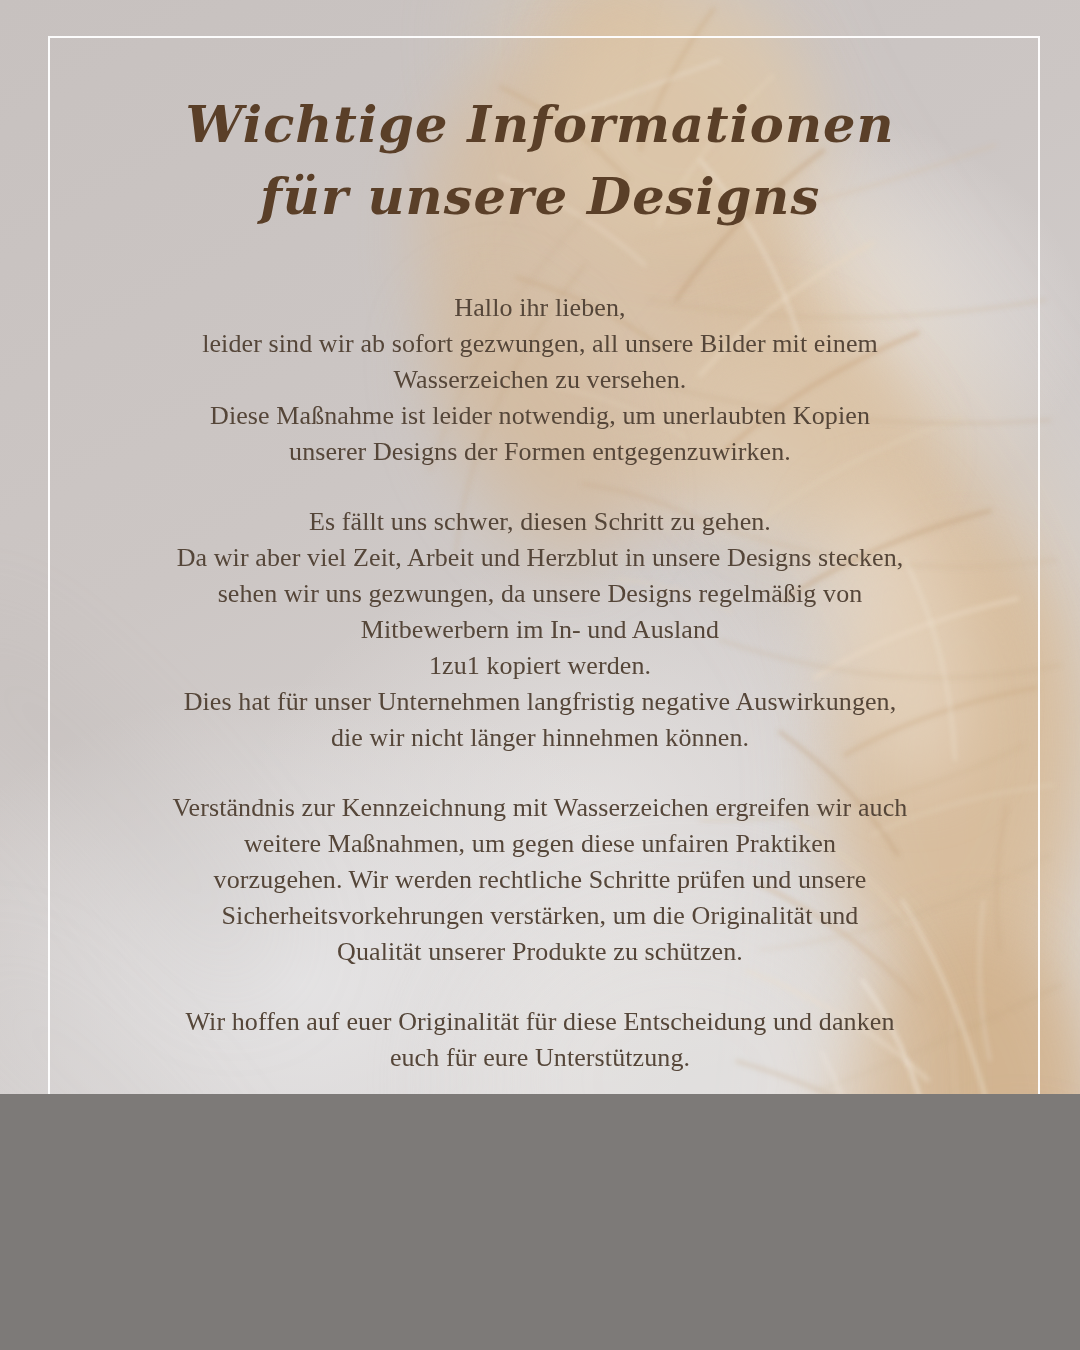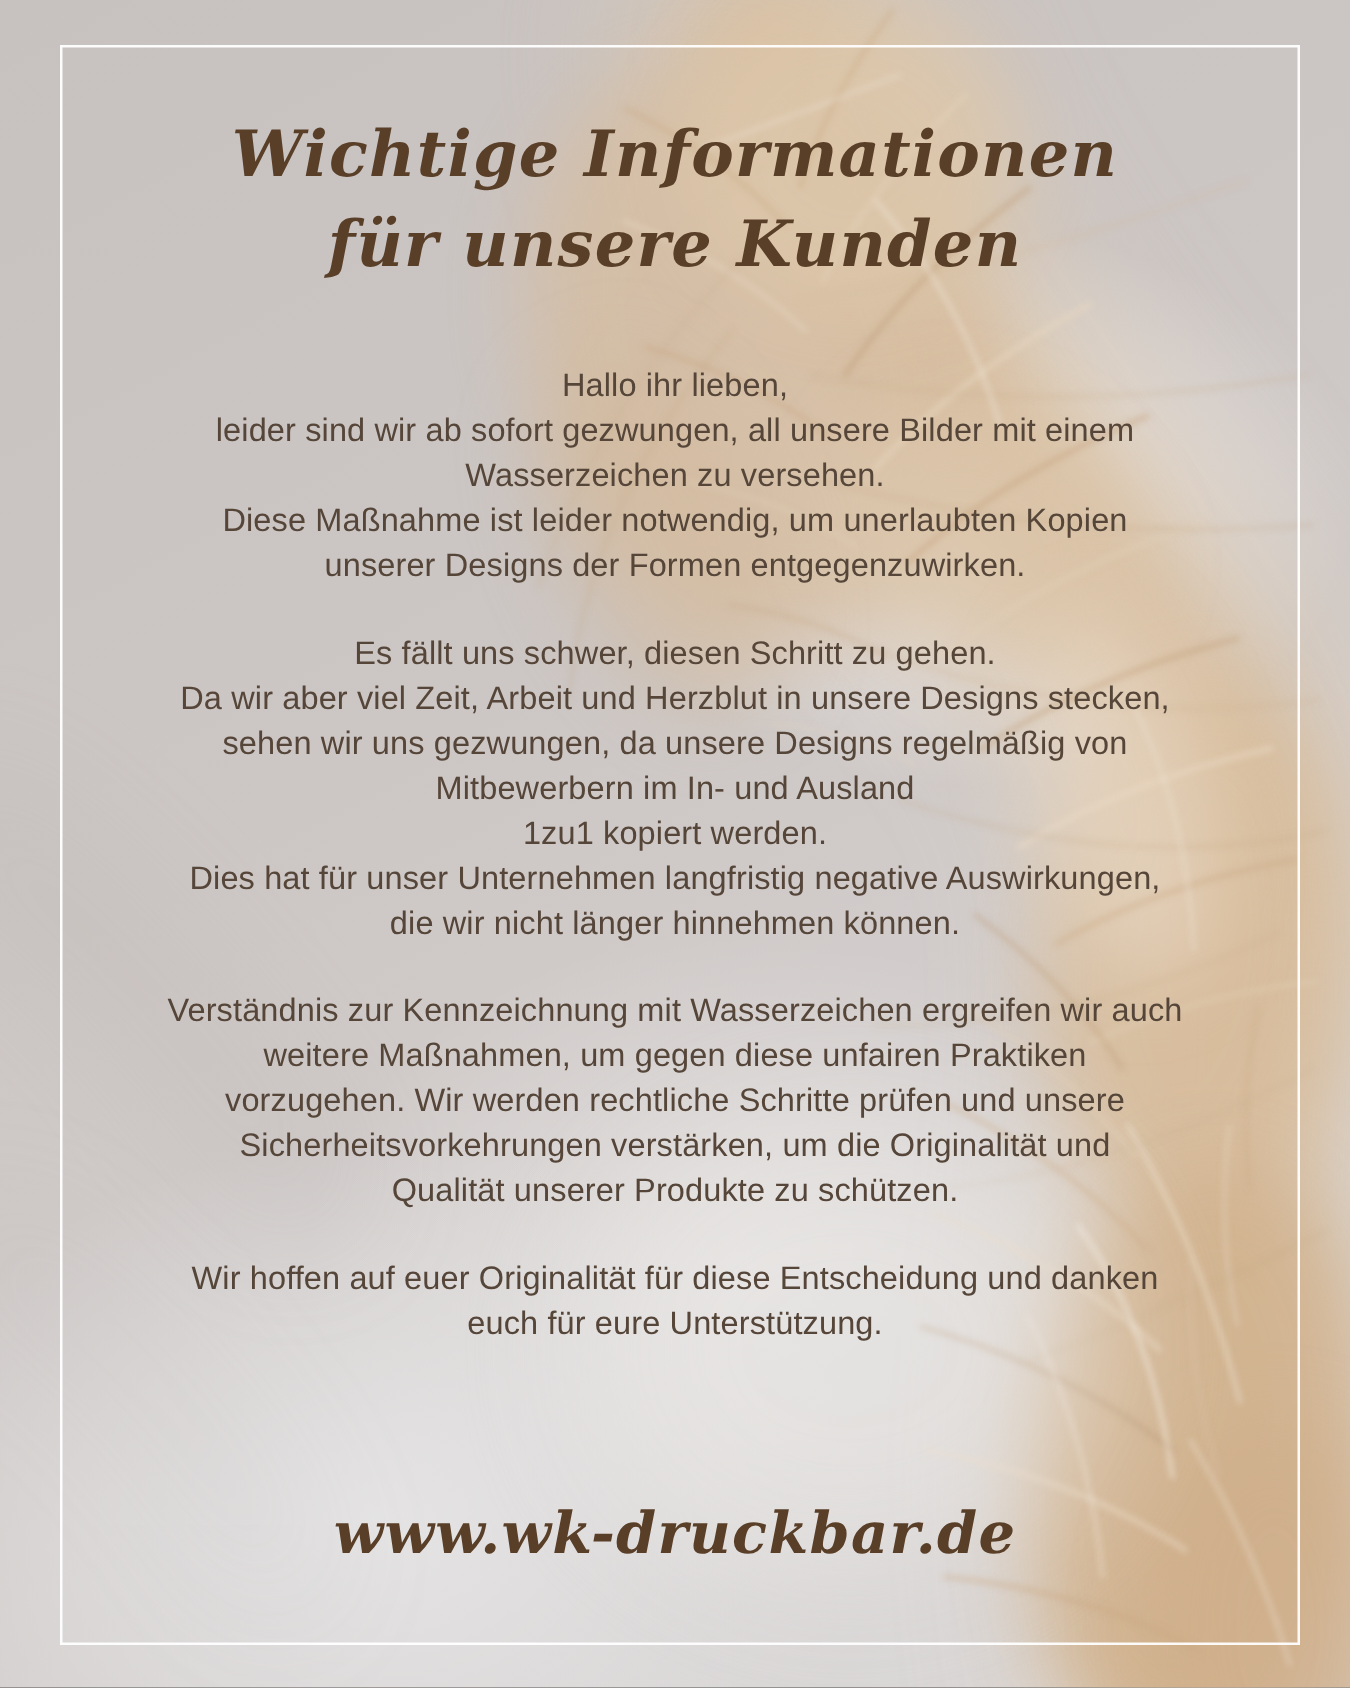--- a/index.html
+++ b/index.html
@@ -1,18 +1,18 @@
 <!DOCTYPE html>
 <html><head>
 <meta charset="utf-8">
 <style>
   html,body{margin:0;padding:0;background:#7d7a78;}
   .canvas{
     position:relative;
-    width:1080px;height:1350px;
+    width:1080px;height:1094px;
     margin:0 auto;
     overflow:hidden;
     font-family:"Liberation Sans",sans-serif;
     background:
       radial-gradient(440px 320px at 72% 30%, rgba(246,243,240,.85), rgba(246,243,240,0) 70%),
       radial-gradient(560px 420px at 28% 90%, rgba(231,230,231,.9), rgba(231,230,231,0) 72%),
       radial-gradient(500px 380px at 55% 75%, rgba(238,236,235,.6), rgba(238,236,235,0) 70%),
       linear-gradient(152deg, #c7c1bf 0%, #ccc6c4 40%, #d6d2d1 78%, #dddbdc 100%);
   }
   .art{position:absolute;inset:0;z-index:1;}
@@ -32,21 +32,21 @@
     letter-spacing:1px;
     color:#5a3f28;
   }
   .bodytext{
     position:absolute;top:290px;left:60px;right:60px;
     z-index:4;text-align:center;
     color:#554639;
     font-size:26px;line-height:36px;
     letter-spacing:.1px;
   }
-  .para{white-space:pre-line;margin:0 0 34px 0;}
+  .para{white-space:pre-line;margin:0 0 34px 0;font-family:Liberation Serif, serif;}
   .signoff{white-space:pre-line;margin:0;}
   .footer{
     position:absolute;top:1196px;left:0;right:0;
     text-align:center;z-index:4;
     font-family:"DejaVu Serif",serif;
     font-style:italic;font-weight:600;
     font-size:46px;line-height:60px;
     letter-spacing:1px;
     color:#5a3f28;
   }
@@ -146,21 +146,21 @@
       <path d="M905,560 Q950,650 955,760" stroke="#f3ecdf" stroke-width="2" opacity="0.55"></path>
     </g>
 
     <ellipse cx="680" cy="1080" rx="220" ry="190" fill="#eceae8" opacity="0.45" filter="url(#b60)"></ellipse>
   </svg>
 
   <div class="frame"></div>
 
   <div class="title">
     <div>Wichtige Informationen</div>
-    <div>für unsere Kunden</div>
+    <div>für unsere Designs</div>
   </div>
 
   <div class="bodytext">
     <p class="para">Hallo ihr lieben,
 leider sind wir ab sofort gezwungen, all unsere Bilder mit einem
 Wasserzeichen zu versehen.
 Diese Maßnahme ist leider notwendig, um unerlaubten Kopien
 unserer Designs der Formen entgegenzuwirken.</p>
     <p class="para">Es fällt uns schwer, diesen Schritt zu gehen.
 Da wir aber viel Zeit, Arbeit und Herzblut in unsere Designs stecken,

